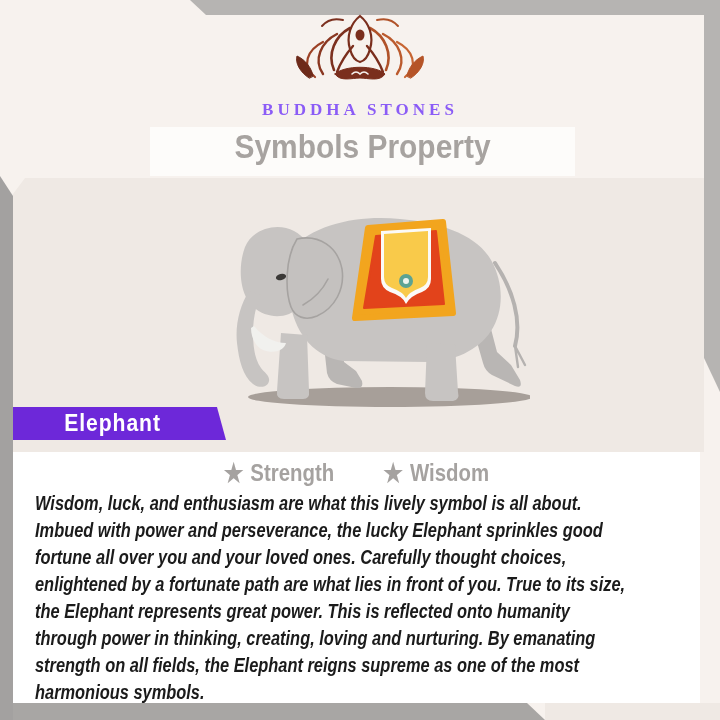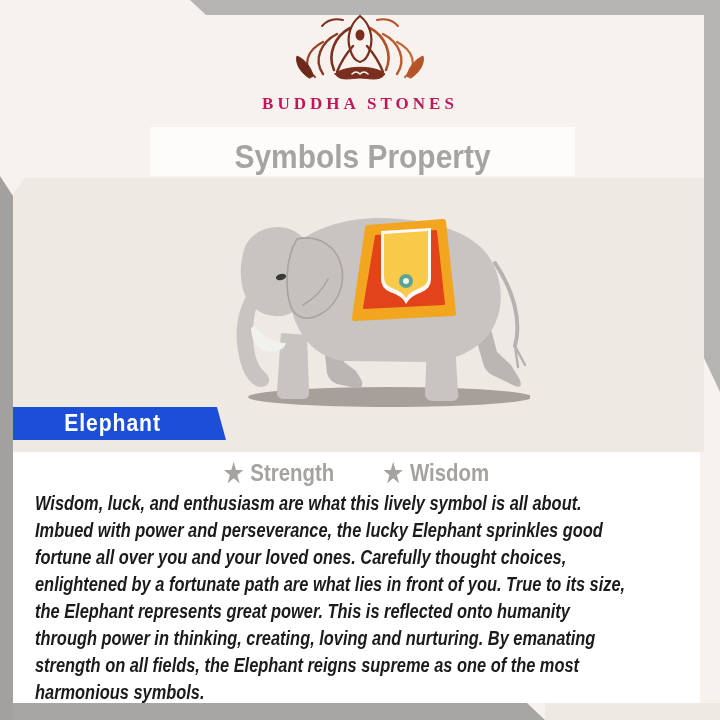--- a/index.html
+++ b/index.html
@@ -34,38 +34,38 @@
     position:absolute;left:13px;top:178px;width:691px;height:274px;background:#efe9e4;
     clip-path:polygon(0 16px,12px 0,100% 0,100% 100%,0 100%);
   }
   .panel-white{
     position:absolute;left:13px;top:452px;width:687px;height:251px;background:#ffffff;
   }
   
   .logo{position:absolute;left:0;top:0;width:720px;height:125px;text-align:center;}
   .logo svg{position:absolute;left:280px;top:14px;}
   .brand-name{
-    position:absolute;left:0;top:94px;width:720px;
+    position:absolute;left:0;top:100px;width:720px;
     font-family:"Liberation Serif",serif;font-size:17px;letter-spacing:4px;
-    color:#be185d;font-weight:600;
+    color:#8b5cf6;font-weight:600;
   }
   
   .title-box{
     position:absolute;left:150px;top:127px;width:425px;height:49px;background:#fdfcfa;
-    display:flex;align-items:flex-end;justify-content:center;
+    display:flex;align-items:flex-start;justify-content:center;
   }
   .title-text{
     font-size:34px;font-weight:bold;color:#a7a3a0;white-space:nowrap;
     transform:scaleX(0.88);
   }
   
   .elephant{position:absolute;left:185px;top:195px;width:345px;height:215px;}
   
   .name-banner{
-    position:absolute;left:0;top:407px;width:226px;height:33px;background:#1d4ed8;
+    position:absolute;left:0;top:407px;width:226px;height:33px;background:#6d28d9;
     clip-path:polygon(0 0,96% 0,100% 100%,0 100%);
     display:flex;align-items:center;justify-content:center;z-index:5;
   }
   .name-banner span{
     font-size:23px;font-weight:bold;color:#ffffff;letter-spacing:1px;
     transform:scaleX(0.92);white-space:nowrap;
   }
   
   .traits{
     position:absolute;left:13px;top:459px;width:687px;height:28px;

